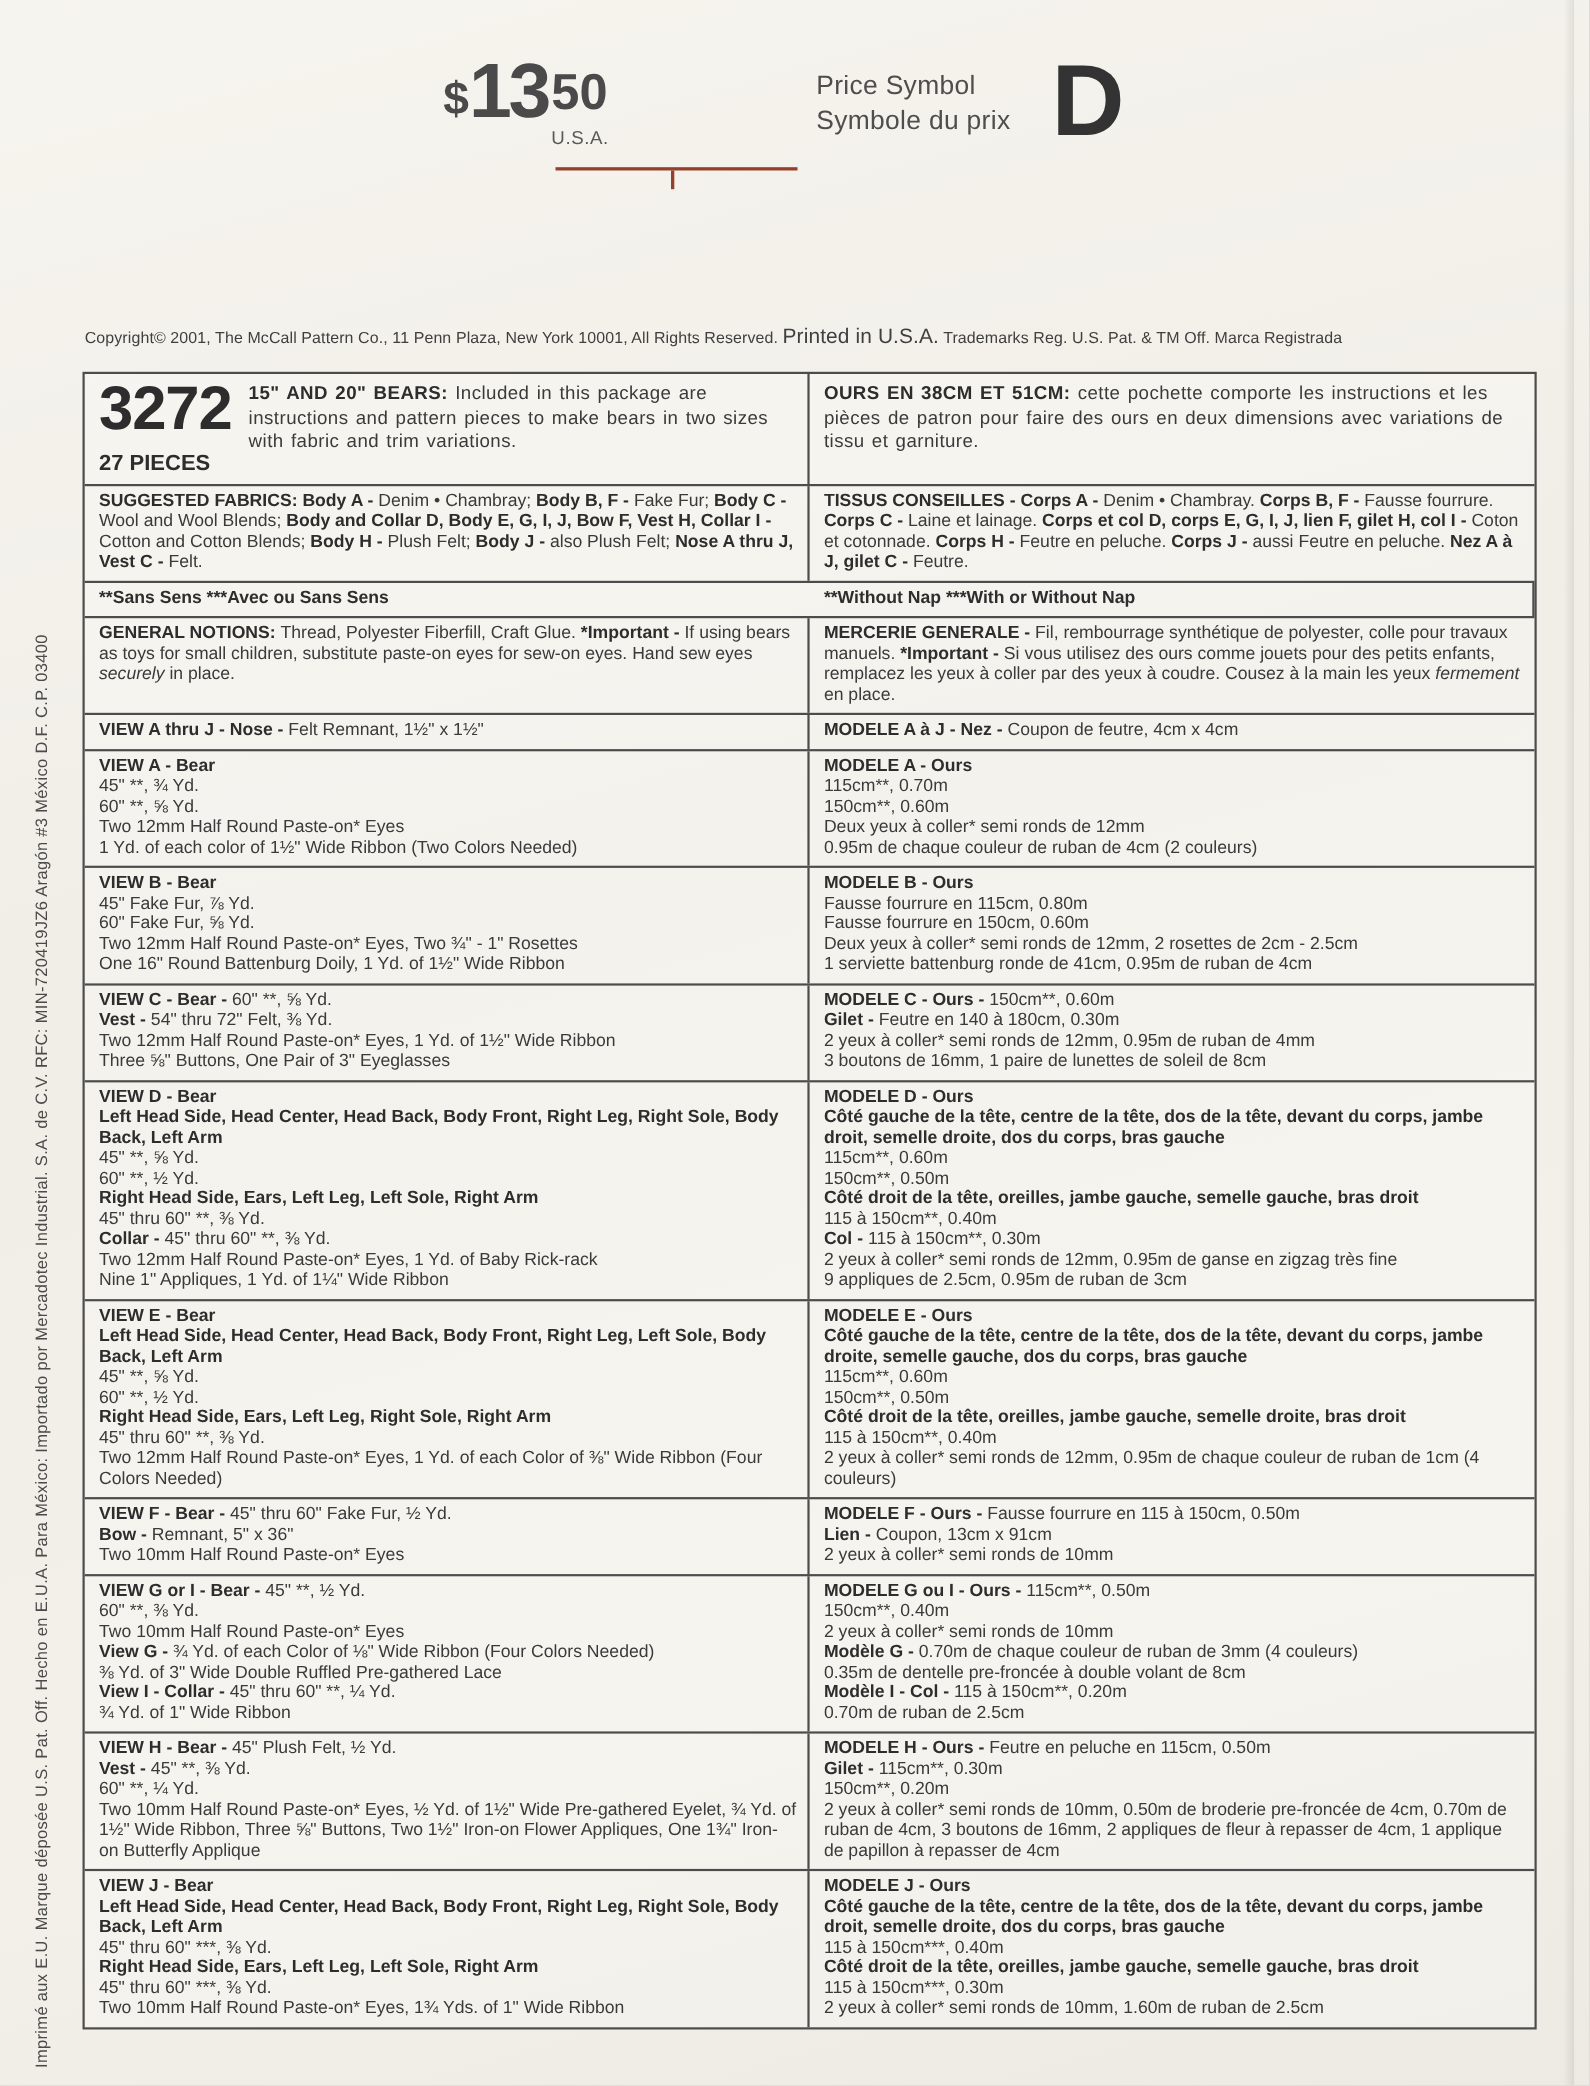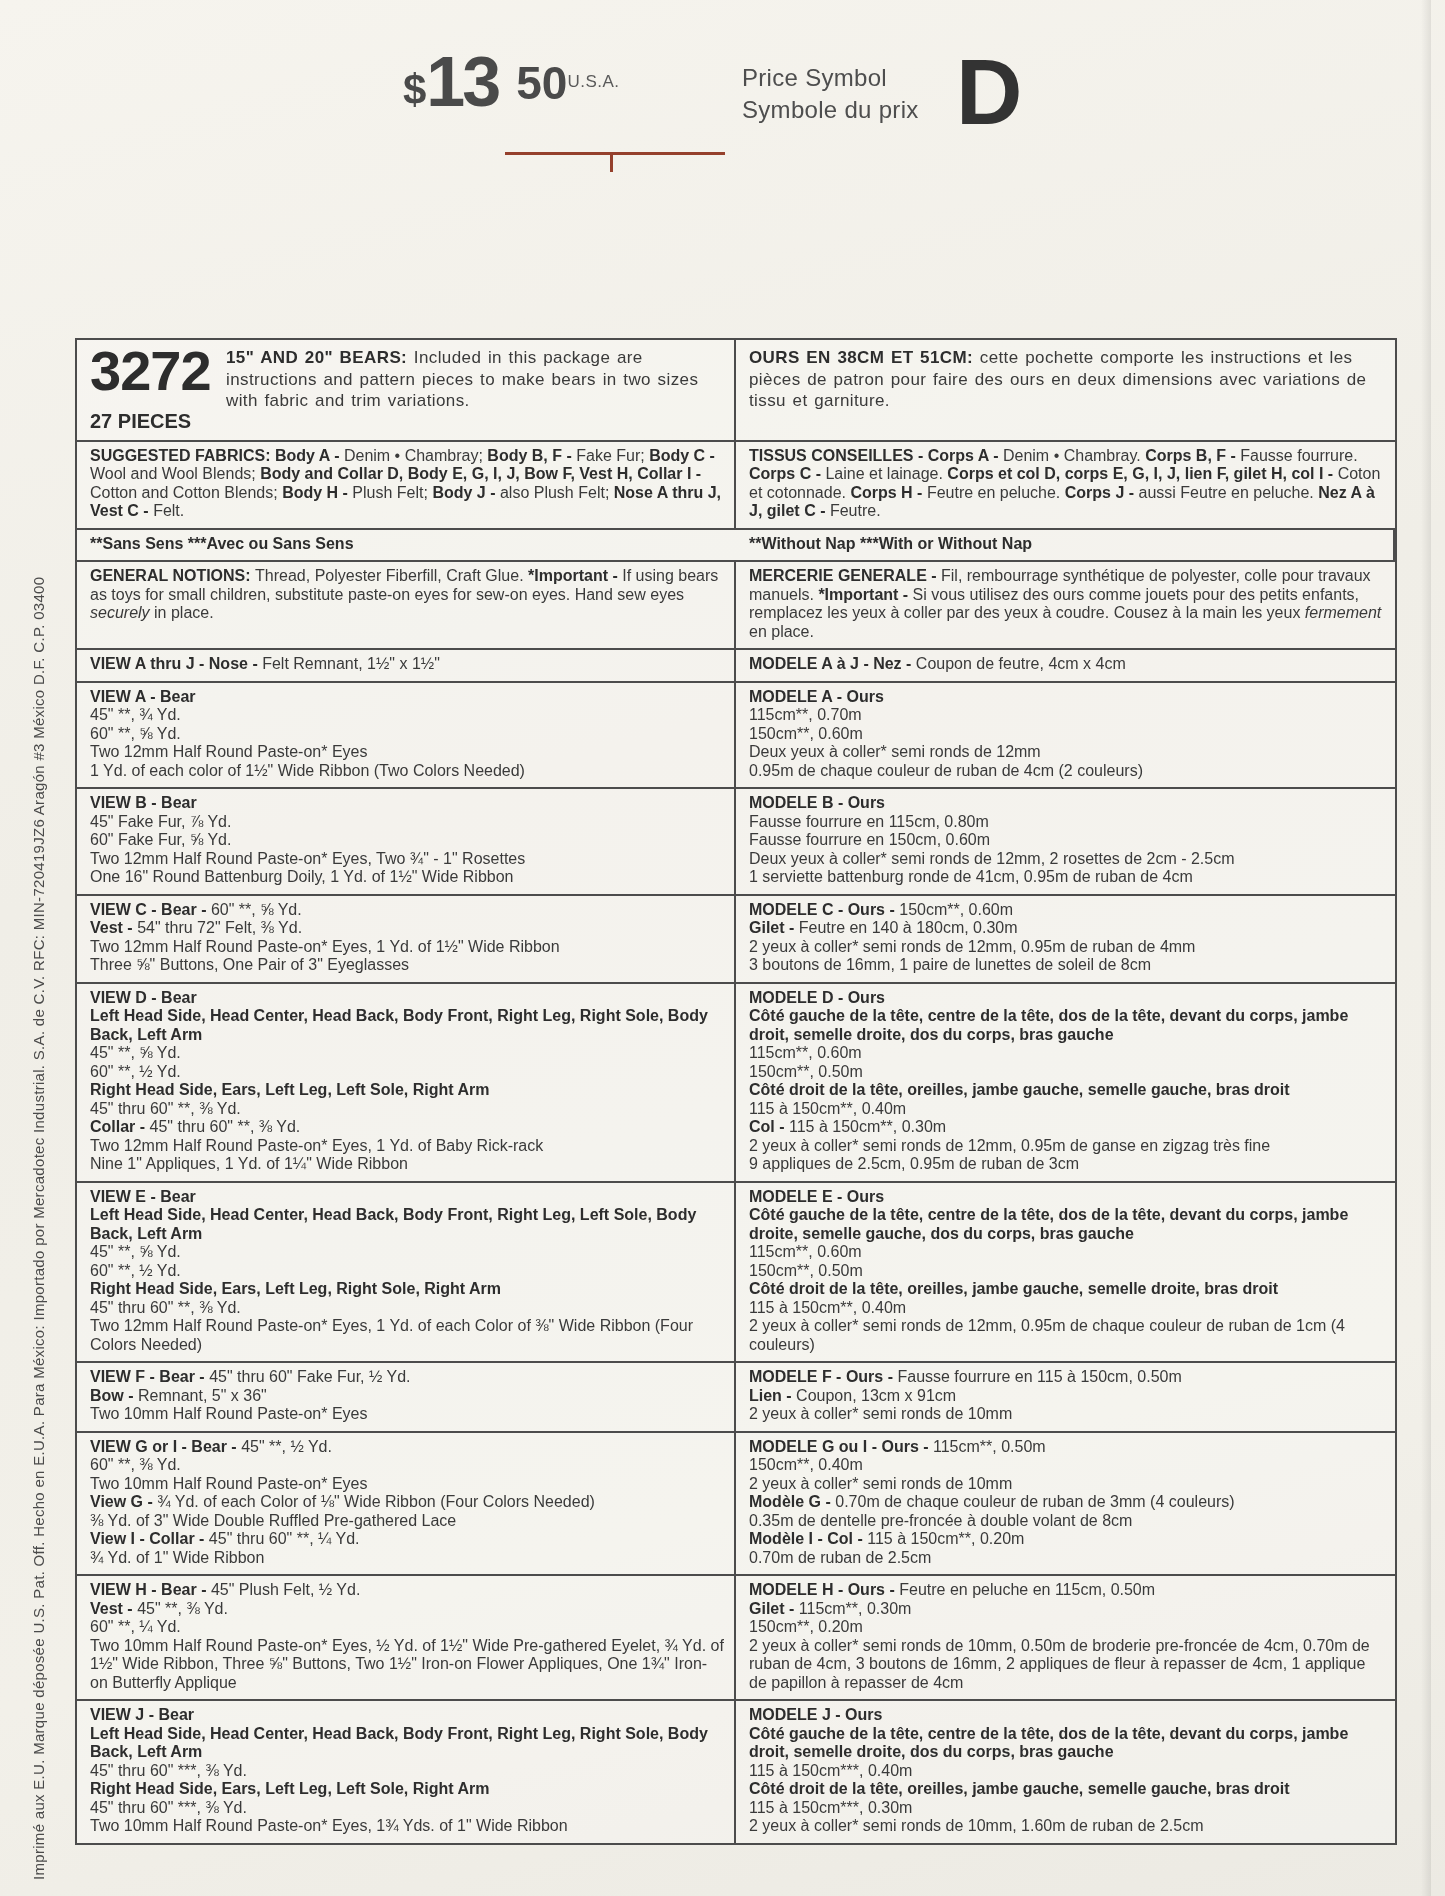--- a/index.html
+++ b/index.html
@@ -13,21 +13,21 @@
     color:#3a3a3a;
   }
   .paper::after{
     content:"";position:absolute;right:14px;top:0;bottom:0;width:10px;
     background:linear-gradient(to right,rgba(0,0,0,0),rgba(0,0,0,0.08));
   }
   
   .price-block{position:absolute;top:50px;left:403px;display:flex;align-items:flex-start;}
   .dollar{font-size:42px;font-weight:800;margin-top:16px;color:#4a4a4a;}
   .price-main{font-size:70px;font-weight:800;line-height:0.92;letter-spacing:-3px;color:#4a4a4a;}
-  .price-side{display:flex;flex-direction:row;margin-left:18px;margin-top:12px;}
+  .price-side{display:flex;flex-direction:column;margin-left:3px;margin-top:12px;}
   .price-cents{font-size:46px;font-weight:800;line-height:0.95;color:#4a4a4a;}
   .price-usa{font-size:17px;color:#5a5a5a;margin-top:10px;letter-spacing:0.5px;}
   .price-symbol{position:absolute;top:62px;left:742px;font-size:24px;color:#4e4e4e;line-height:1.32;letter-spacing:0.3px;}
   .symbol-d{position:absolute;top:40px;left:956px;font-size:92px;font-weight:800;color:#333;}
   .reg-mark{position:absolute;top:152px;left:505px;width:220px;border-top:3px solid #95402c;}
   .reg-mark::after{content:"";position:absolute;left:105px;top:0px;width:3px;height:17px;background:#95402c;}
   
   .copyright{position:absolute;top:296px;left:77px;width:1320px;font-size:14.5px;color:#3f3f3f;white-space:nowrap;letter-spacing:0.1px;}
   .cr-large{font-size:19px;}
   
@@ -71,20 +71,23 @@
   </div>
 
   <div class="price-symbol">
     <div>Price Symbol</div>
     <div>Symbole du prix</div>
   </div>
   <div class="symbol-d">D</div>
 
   <div class="reg-mark"></div>
 
+  <div class="copyright">
+    <span>Copyright© 2001, The McCall Pattern Co., 11 Penn Plaza, New York 10001, All Rights Reserved. </span><span class="cr-large">Printed in U.S.A.</span><span> Trademarks Reg. U.S. Pat. &amp; TM Off. Marca Registrada</span>
+  </div>
 
   <div class="side-text">Imprimé aux E.U. Marque déposée U.S. Pat. Off.   Hecho en E.U.A.   Para México: Importado por Mercadotec Industrial. S.A. de C.V.    RFC: MIN-720419JZ6  Aragón #3 México D.F.    C.P. 03400</div>
 
   <div class="spec-table">
     <div class="trow">
       <div class="tcell en">
         <div class="head-wrap">
           <div class="pattern-block">
             <div class="pattern-number">3272</div>
             <div class="pattern-pieces">27 PIECES</div>

